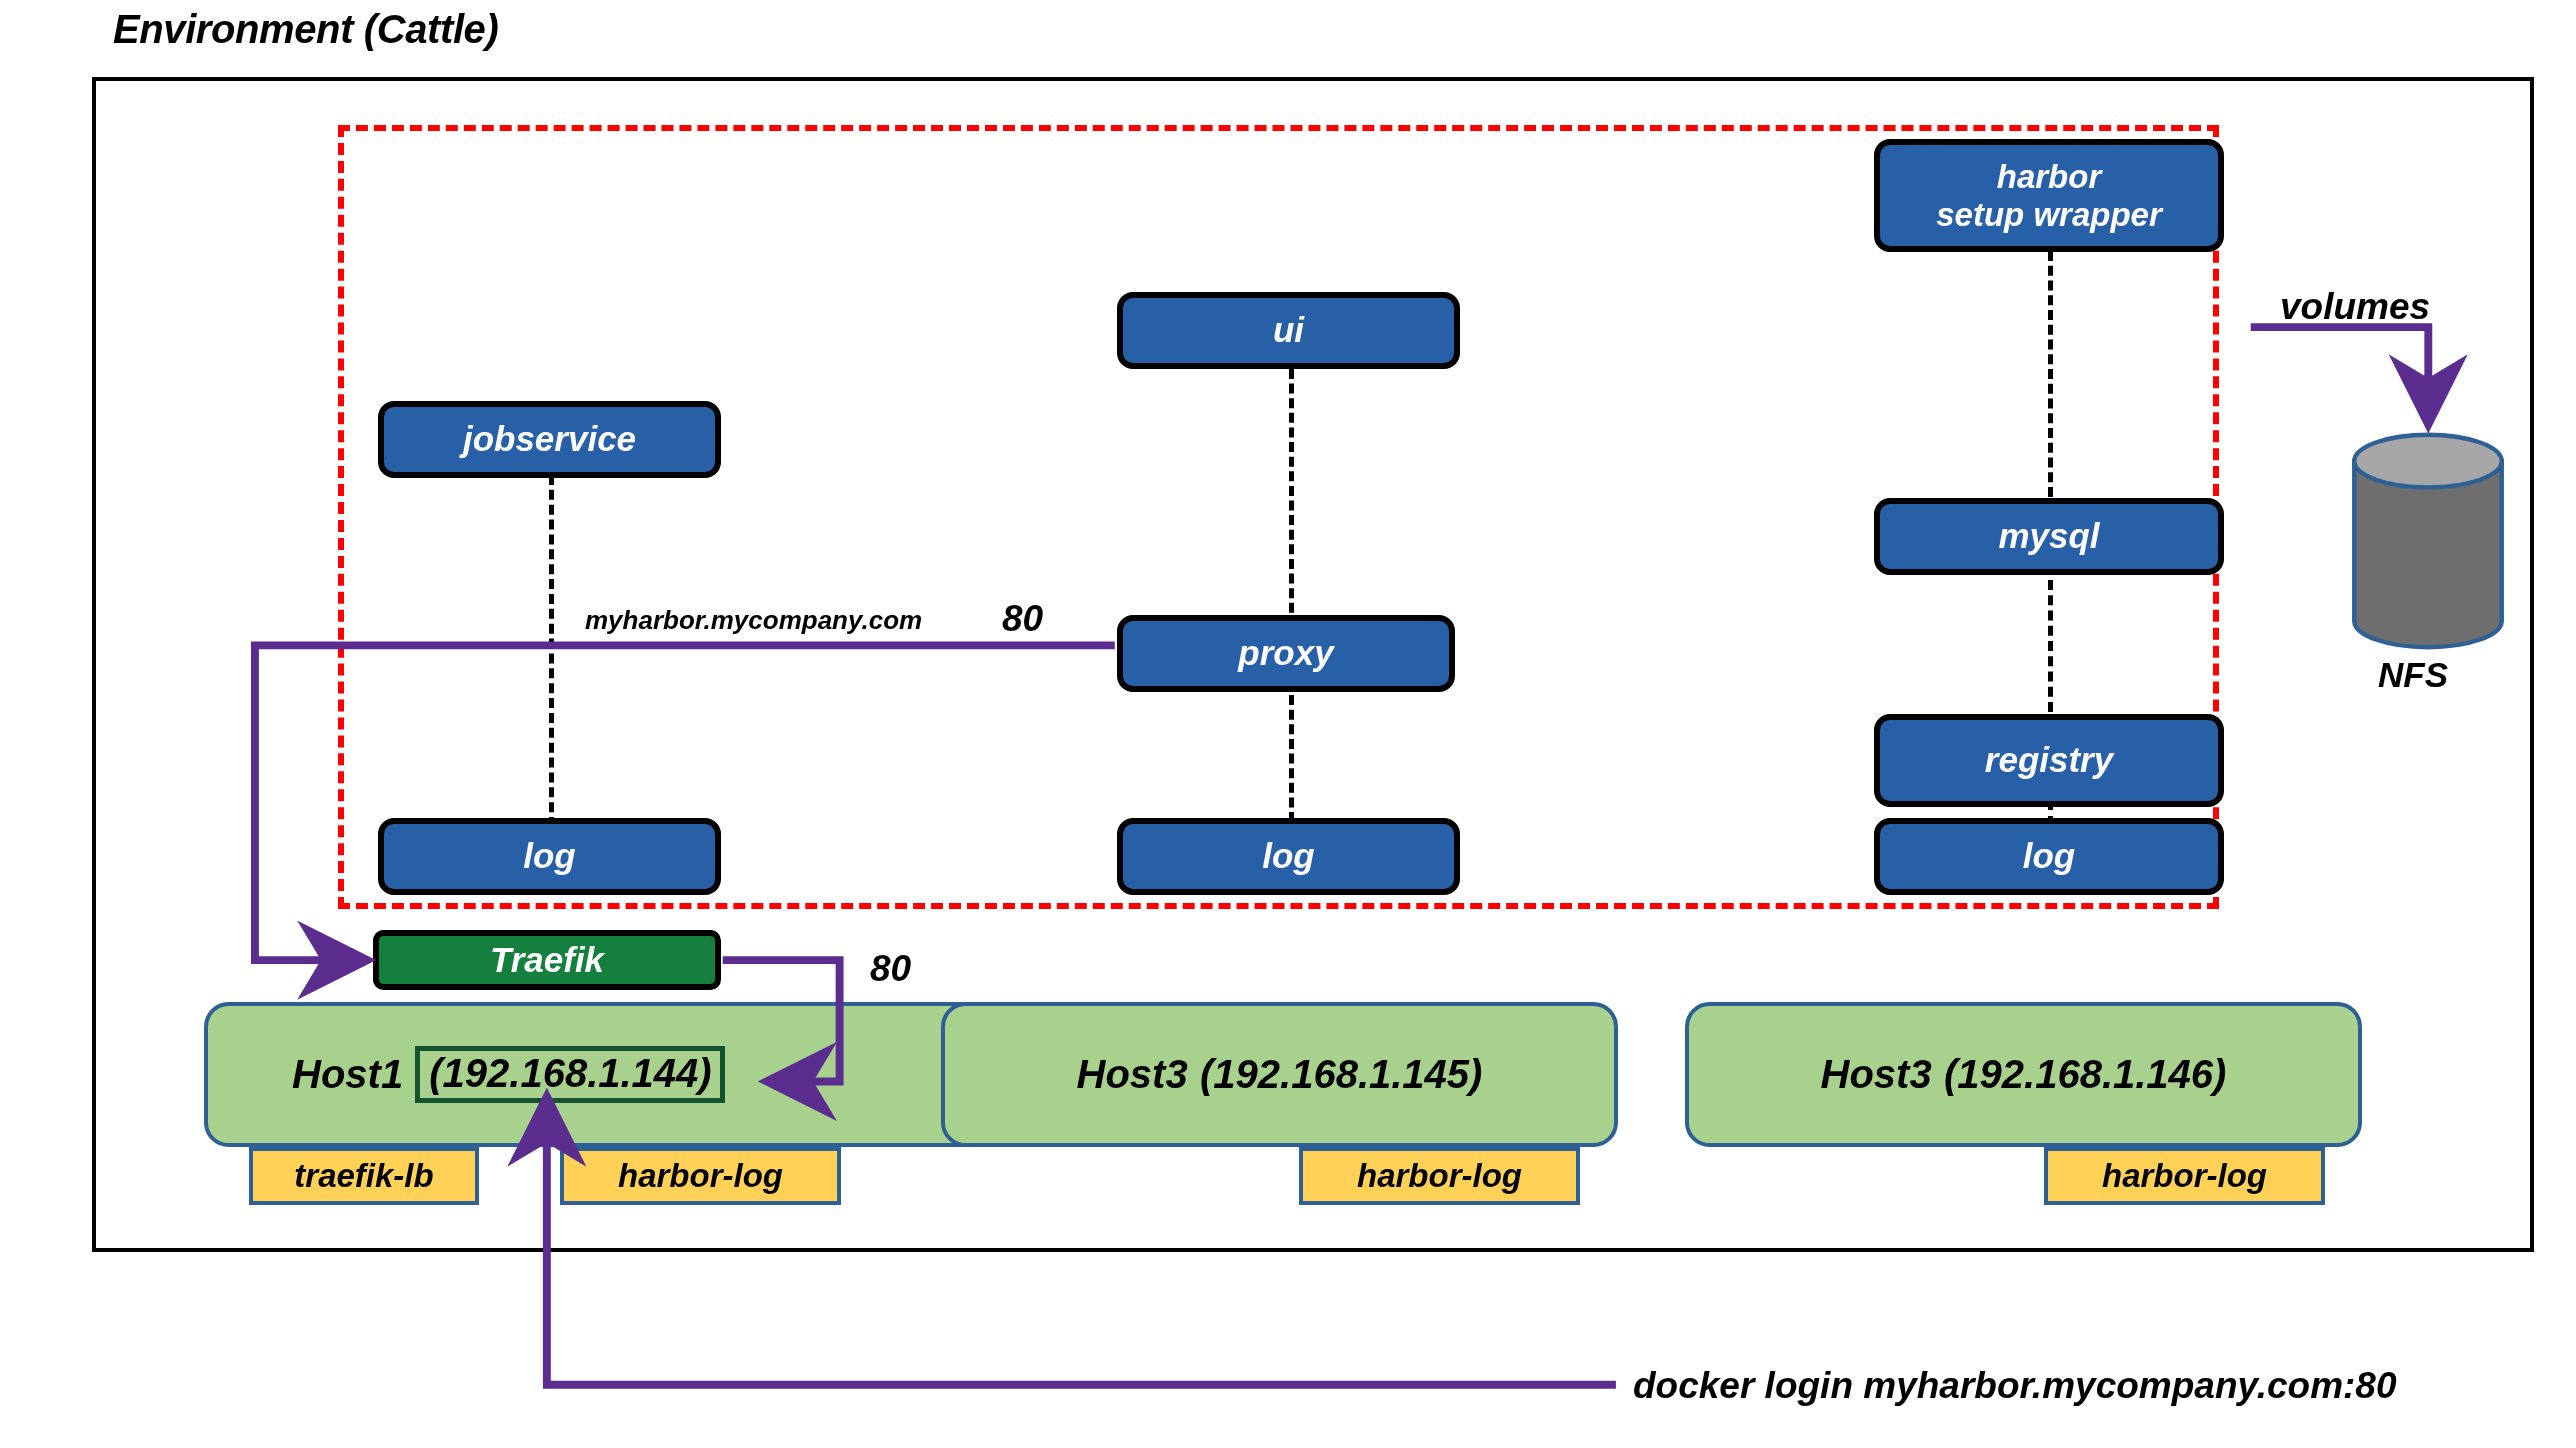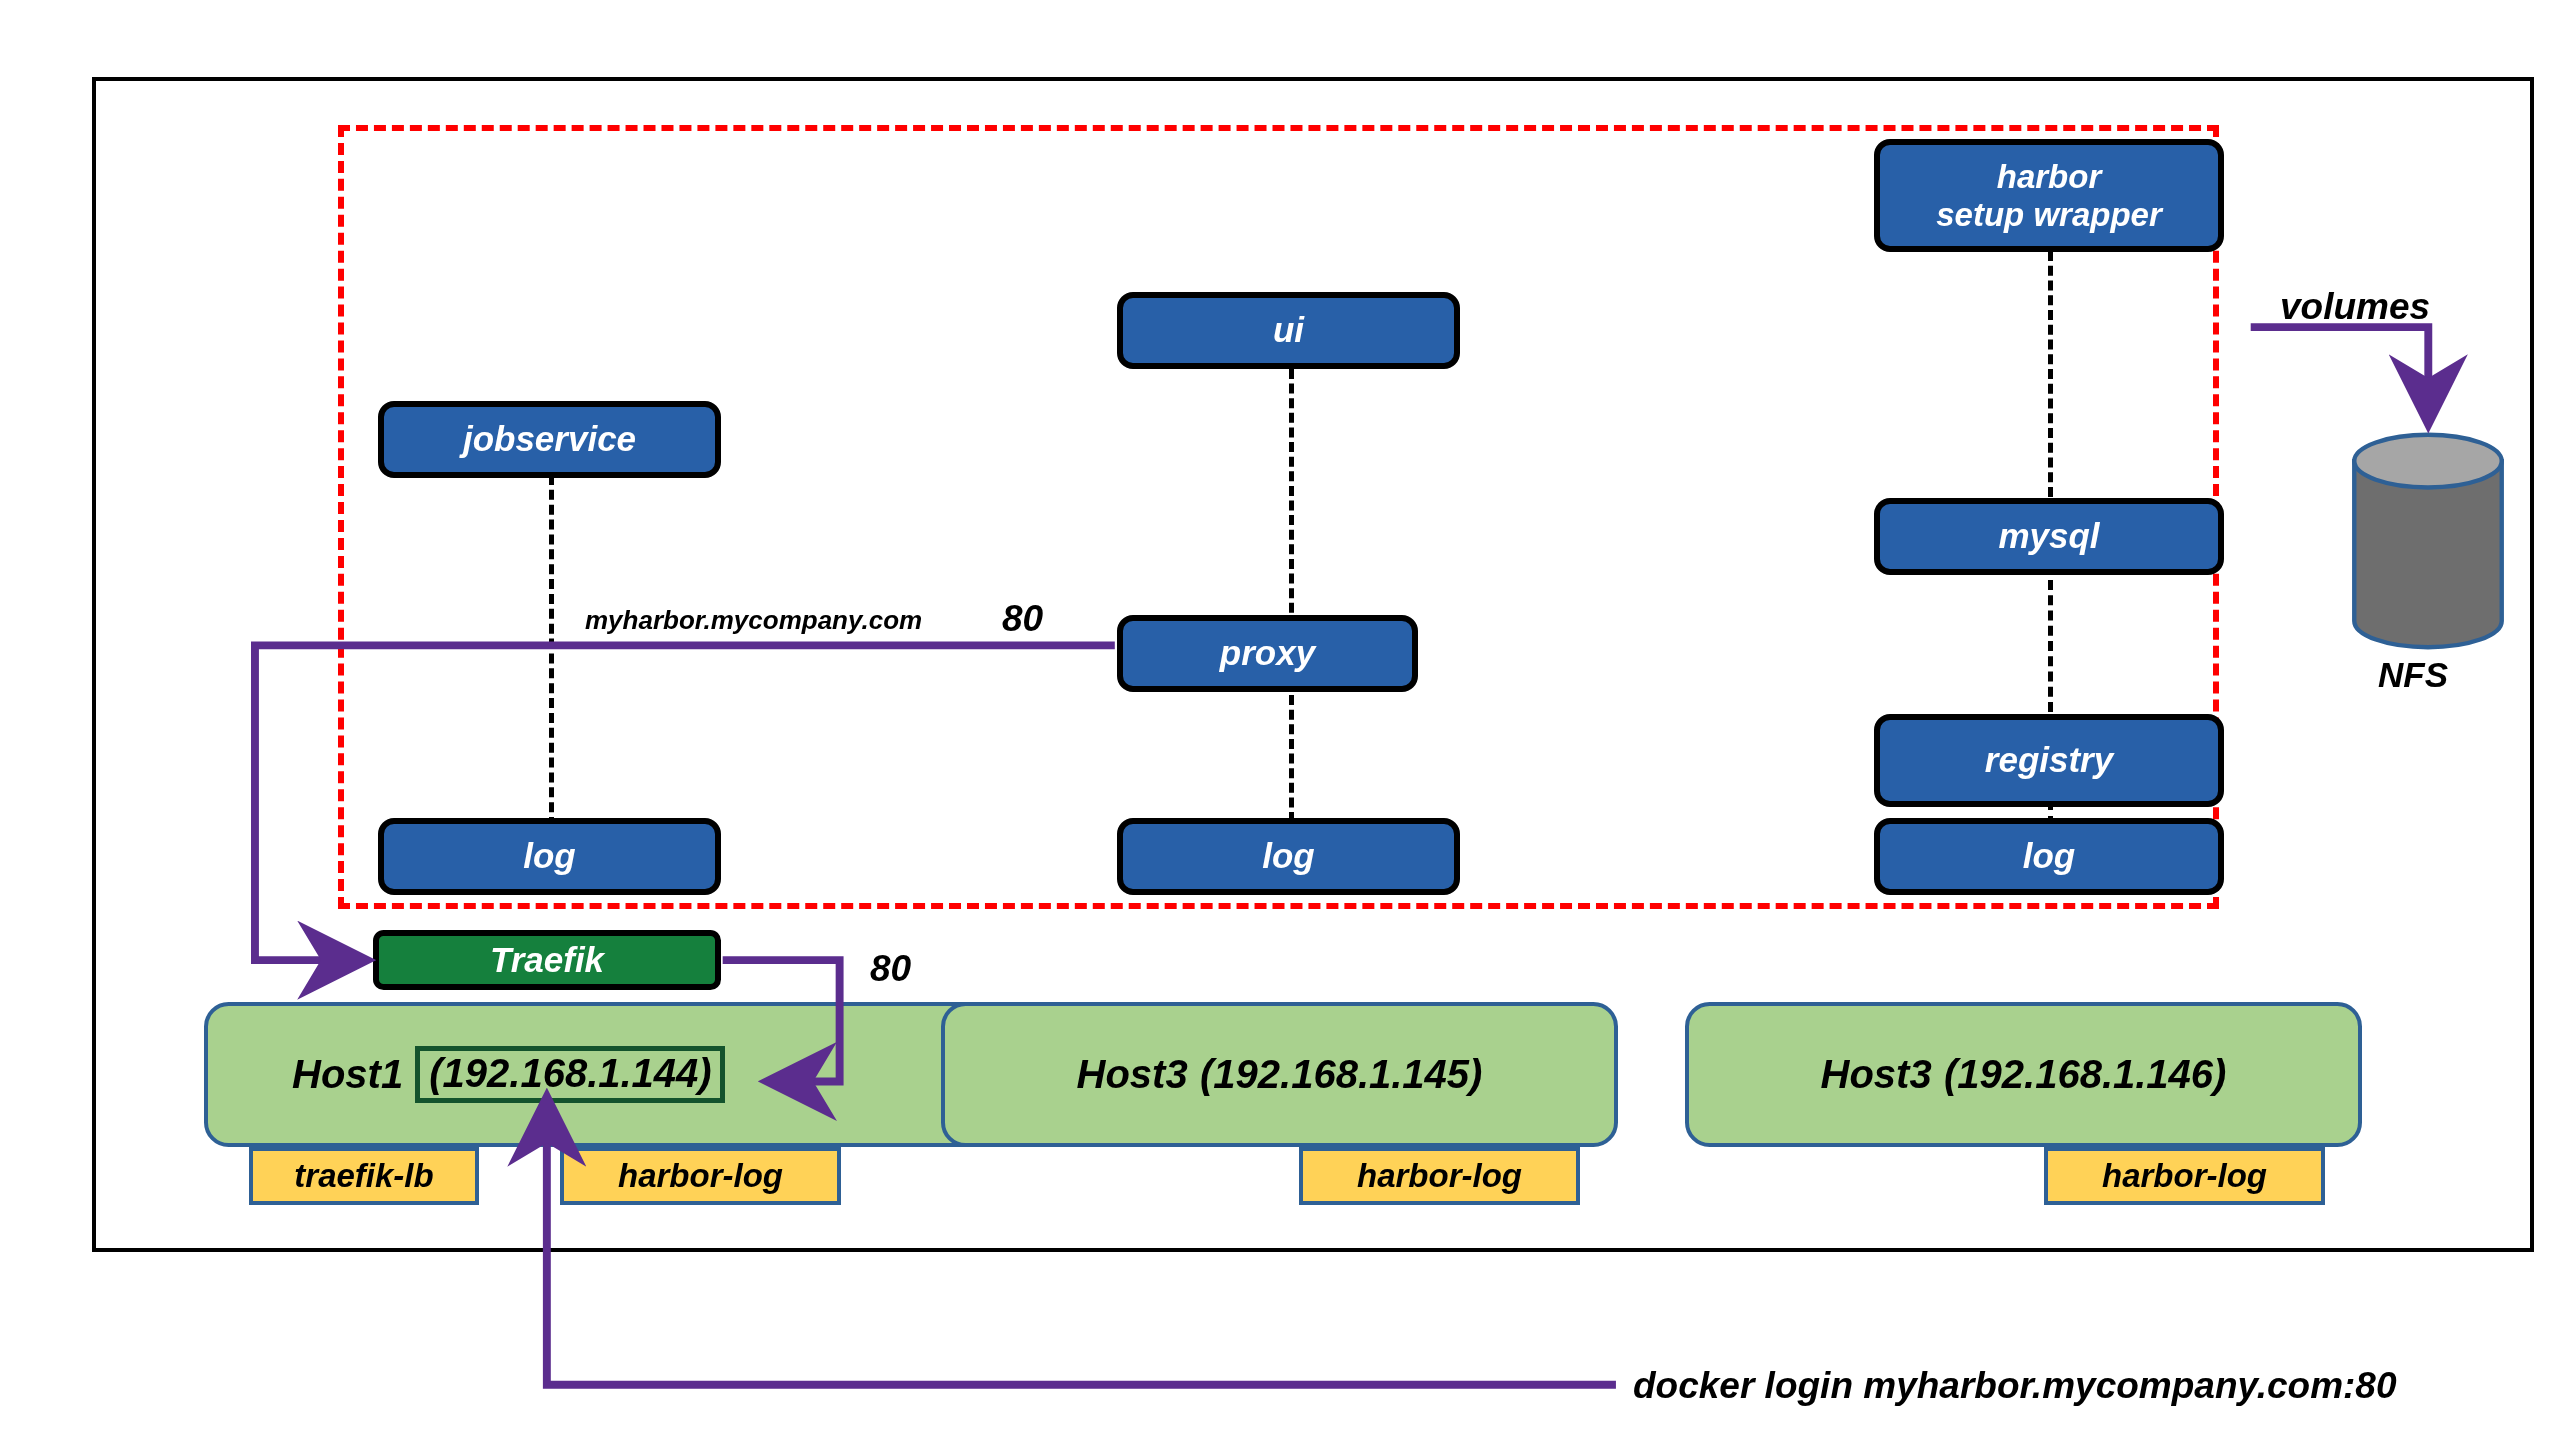--- a/index.html
+++ b/index.html
@@ -140,39 +140,40 @@
   }
 
   
   .cyl-wrap { position: absolute; }
 </style>
 </head>
 <body>
 
 <div id="canvas">
 
+  <div class="abs env-title" style="left:113px; top:7px;">Environment (Cattle)</div>
 
   <div class="abs env-frame" style="left:92px; top:77px; width:2442px; height:1175px;"></div>
 
   <div class="abs dashed-region" style="left:338px; top:125px; width:1881px; height:784px;"></div>
 
   <div class="abs vdash" style="left:549px; top:475px; height:352px;"></div>
   <div class="abs vdash" style="left:1289px; top:369px; height:273px;"></div>
   <div class="abs vdash" style="left:1289px; top:695px; height:127px;"></div>
   <div class="abs vdash" style="left:2048px; top:251px; height:246px;"></div>
   <div class="abs vdash" style="left:2048px; top:580px; height:132px;"></div>
   <div class="abs vdash" style="left:2048px; top:800px; height:26px;"></div>
 
   <div class="abs svc-box" style="left:378px; top:401px; width:343px; height:77px;">jobservice</div>
 
   <div class="abs svc-box" style="left:378px; top:818px; width:343px; height:77px;">log</div>
 
   <div class="abs svc-box" style="left:1117px; top:292px; width:343px; height:77px;">ui</div>
 
-  <div class="abs svc-box" style="left:1117px; top:615px; width:301px; height:77px;">proxy</div>
+  <div class="abs svc-box" style="left:1117px; top:615px; width:338px; height:77px;">proxy</div>
 
   <div class="abs svc-box" style="left:1117px; top:818px; width:343px; height:77px;">log</div>
 
   <div class="abs svc-box" style="left:1874px; top:139px; width:350px; height:113px; font-size:33px;">harbor
 setup wrapper</div>
 
   <div class="abs svc-box" style="left:1874px; top:498px; width:350px; height:77px;">mysql</div>
 
   <div class="abs svc-box" style="left:1874px; top:714px; width:350px; height:93px;">registry</div>
 

